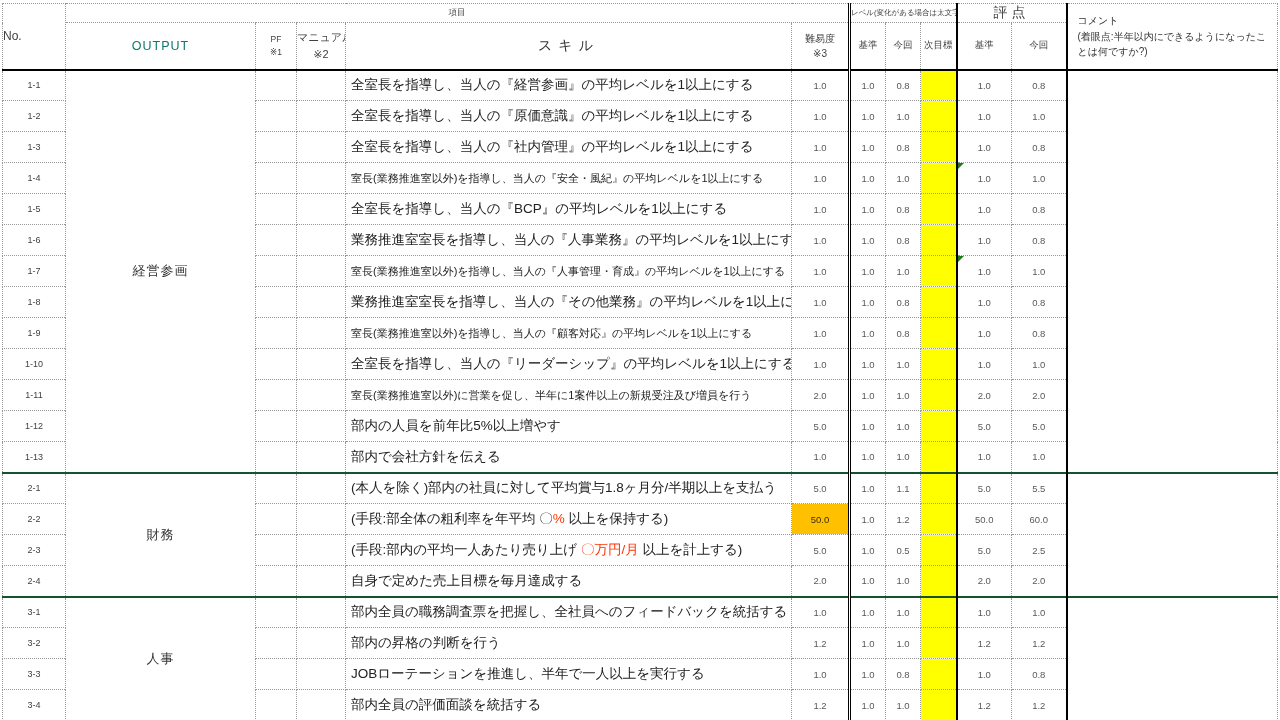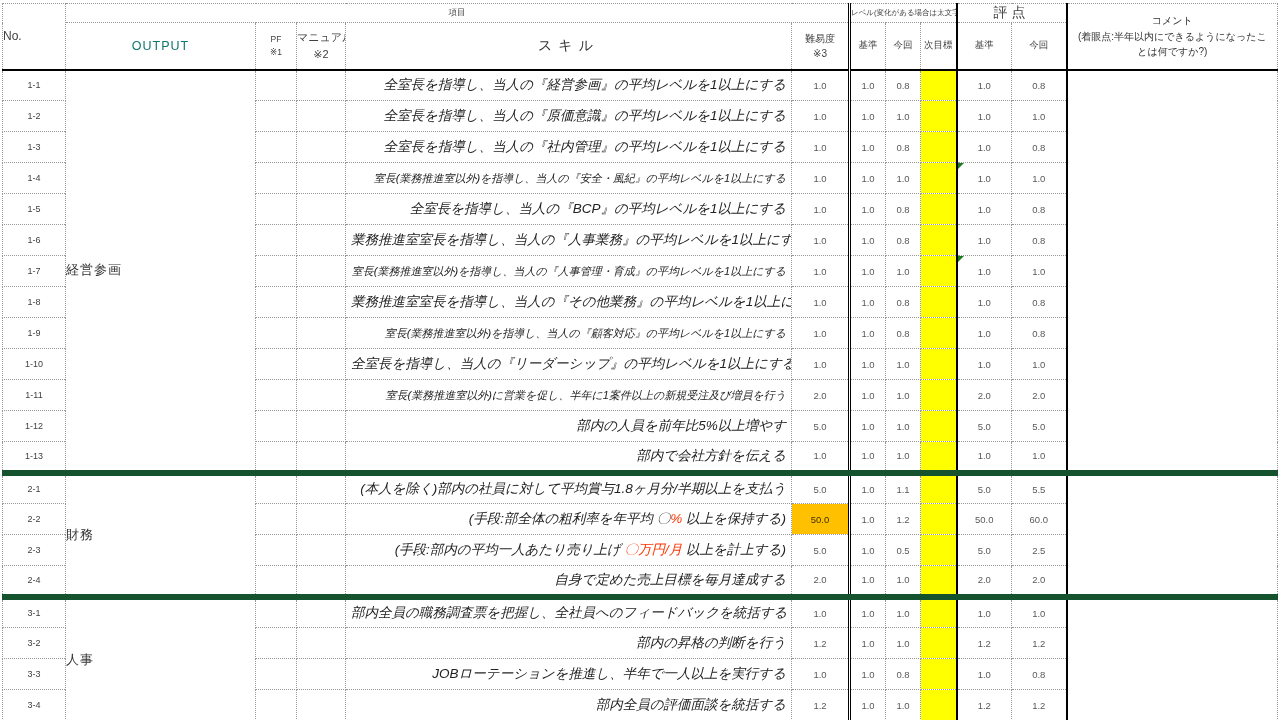--- a/index.html
+++ b/index.html
@@ -4,36 +4,36 @@
 <style>
   * { box-sizing: border-box; margin: 0; padding: 0; }
   html,body { width:1280px; height:720px; background:#fff; font-family:"Liberation Sans","DejaVu Sans",sans-serif; }
   #sheet { position:absolute; left:2px; top:3px; }
   table { border-collapse:collapse; table-layout:fixed; width:1275px; background:#fff; }
   td { border:1px dotted #999; overflow:hidden; white-space:nowrap; vertical-align:middle; }
   
   .sec-dbl { border-left:3px double #000 !important; }
   .sec-thk { border-left:2px solid #000 !important; }
   .hdr-bot { border-bottom:2px solid #000 !important; }
-  tr.gtop td { border-top:6px solid #14532d; }
+  tr.gtop td { border-top:2px solid #14532d; }
   
   .h-items  { font-size:8.5px; color:#404040; text-align:center; height:15px; }
   .h-no     { font-size:12px; color:#404040; text-align:left; }
   .h-output { font-size:12.5px; color:#0f766e; text-align:center; letter-spacing:1px; }
   .h-small  { font-size:8.5px; color:#404040; text-align:center; line-height:1.5; }
   .h-skill  { font-size:14px; color:#333; text-align:center; letter-spacing:6px; }
   .h-lvl    { font-size:7.5px; color:#404040; text-align:center; }
   .h-sub    { font-size:9.5px; color:#404040; text-align:center;font-family:Liberation Mono, monospace; }
   .h-score  { font-size:14px; color:#404040; text-align:center; letter-spacing:4px; }
-  .h-comment{ font-size:10px; color:#333; text-align:center; white-space:normal; line-height:1.55; padding:0 10px; }
+  .h-comment{ font-size:10px; color:#333; white-space:normal; line-height:1.55; padding:0 10px; }
   
   tbody tr { height:31px; }
   .c-no    { font-size:9px;  color:#404040; text-align:center; }
-  .c-label { font-size:13px; color:#333; letter-spacing:1px; }
-  .c-skill { font-size:13.5px; color:#222; text-align:right; padding:0 5px;font-style:italic; }
+  .c-label { font-size:13px; color:#333; text-align:center; letter-spacing:1px; }
+  .c-skill { font-size:13.5px; color:#222; text-align:left; padding:0 5px; }
   .skill-sm{ font-size:11px; }
   .c-val   { font-size:9.5px; color:#595959; text-align:center; }
   .c-next  { background:#FFFF00; }
   .c-hl    { background:#FFC000; }
   .c-hl    .v { color:#403000; }
   .red     { color:#FF3300; }
   .flag-cell { position:relative; }
   .flag { position:absolute; left:0; top:0; width:0; height:0;
           border-top:6px solid #1E7B1E; border-right:6px solid transparent; }
   .c-comment { background:#fff; }

